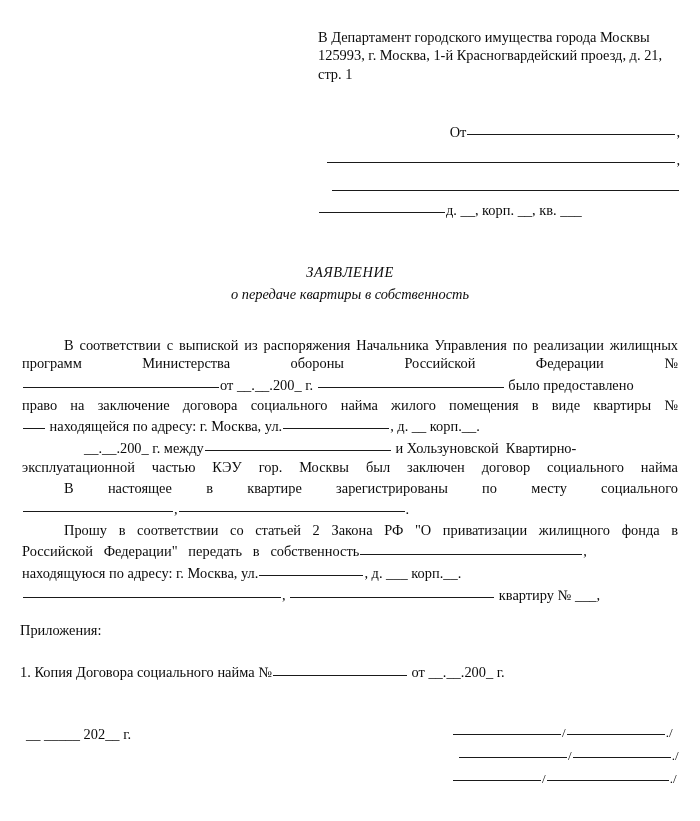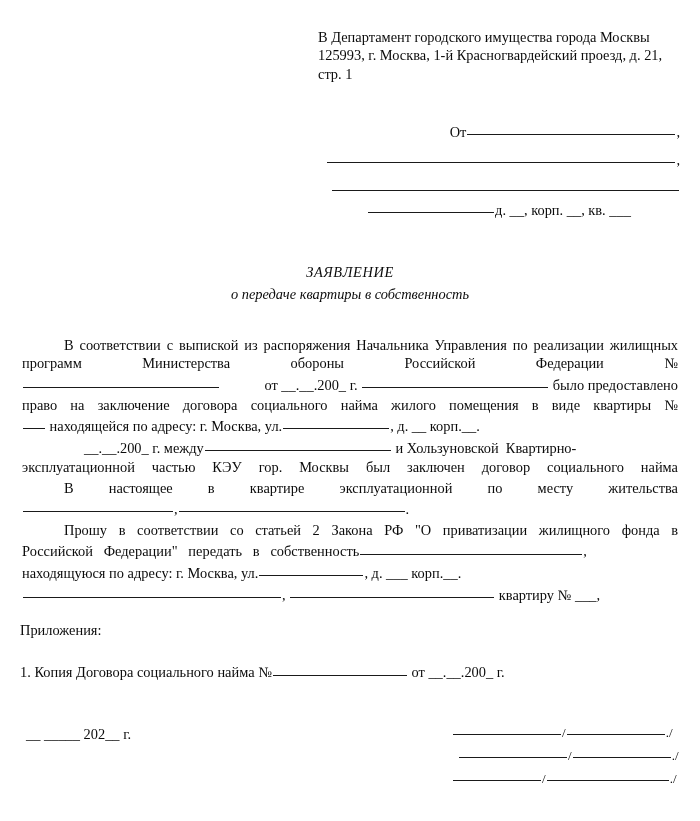--- a/index.html
+++ b/index.html
@@ -67,21 +67,21 @@
     left: 318px;
     top: 121px;
     width: 362px;
   }
   .from-block .row { white-space: nowrap; margin: 0 0 7px 0; text-align: right; }
   .reg-text {
     text-align: justify;
     text-align-last: justify;
     margin: 0;
   }
-  .reg-addr { margin: 2px 0 0 0; white-space: nowrap; text-align: center; }
+  .reg-addr { margin: 2px 0 0 0; white-space: nowrap; }
 
   
   .title-wrap {
     position: absolute;
     left: 0;
     top: 263px;
     width: 700px;
     text-align: center;
     font-style: italic;
   }
@@ -168,21 +168,21 @@
 
   <div class="title-wrap">
     <p class="title-main">ЗАЯВЛЕНИЕ</p>
     <p class="title-sub">о передаче квартиры в собственность</p>
   </div>
 
   <div class="body">
 
     <p class="just ind">В соответствии с выпиской из распоряжения Начальника Управления по реализации жилищных программ Министерства обороны Российской Федерации №</p>
 
-    <p class="line" style="text-align:right;margin-top:1px">
+    <p class="line" style="text-align:left;margin-top:1px">
       <span style="float:left"><span class="ul" style="width:196px"></span></span>
       <span>от</span>
       <span>__.__.200_ г.</span>
       <span class="ul" style="width:186px"></span>
       
       <span>было&nbsp;предоставлено</span>
     </p>
 
     <p class="just" style="margin-top:1px">
       право на заключение договора социального найма жилого помещения в виде квартиры №
@@ -196,21 +196,21 @@
     <p class="line" style="margin-top:1px;padding-left:62px">
       <span>__.__.200_ г. между</span><span class="ul" style="width:186px"></span>
       <span>и&nbsp;Хользуновской&nbsp;&nbsp;Квартирно-</span>
     </p>
 
     <p class="just" style="margin-top:1px">
       эксплуатационной частью КЭУ гор. Москвы был заключен договор социального найма
     </p>
 
 
-    <p class="just ind" style="margin-top:2px">В настоящее в квартире эксплуатационной по месту жительства</p>
+    <p class="just ind" style="margin-top:2px">В настоящее в квартире зарегистрированы по месту социального</p>
 
     <p class="line" style="margin-top:1px">
       <span class="ul" style="width:150px"></span><span>,</span><span class="ul" style="width:226px"></span><span>.</span>
     </p>
 
     <p class="just ind" style="margin-top:2px">
       Прошу в соответствии со статьей 2 Закона РФ "О приватизации жилищного фонда в
     </p>
 
     <p class="line" style="margin-top:1px">

